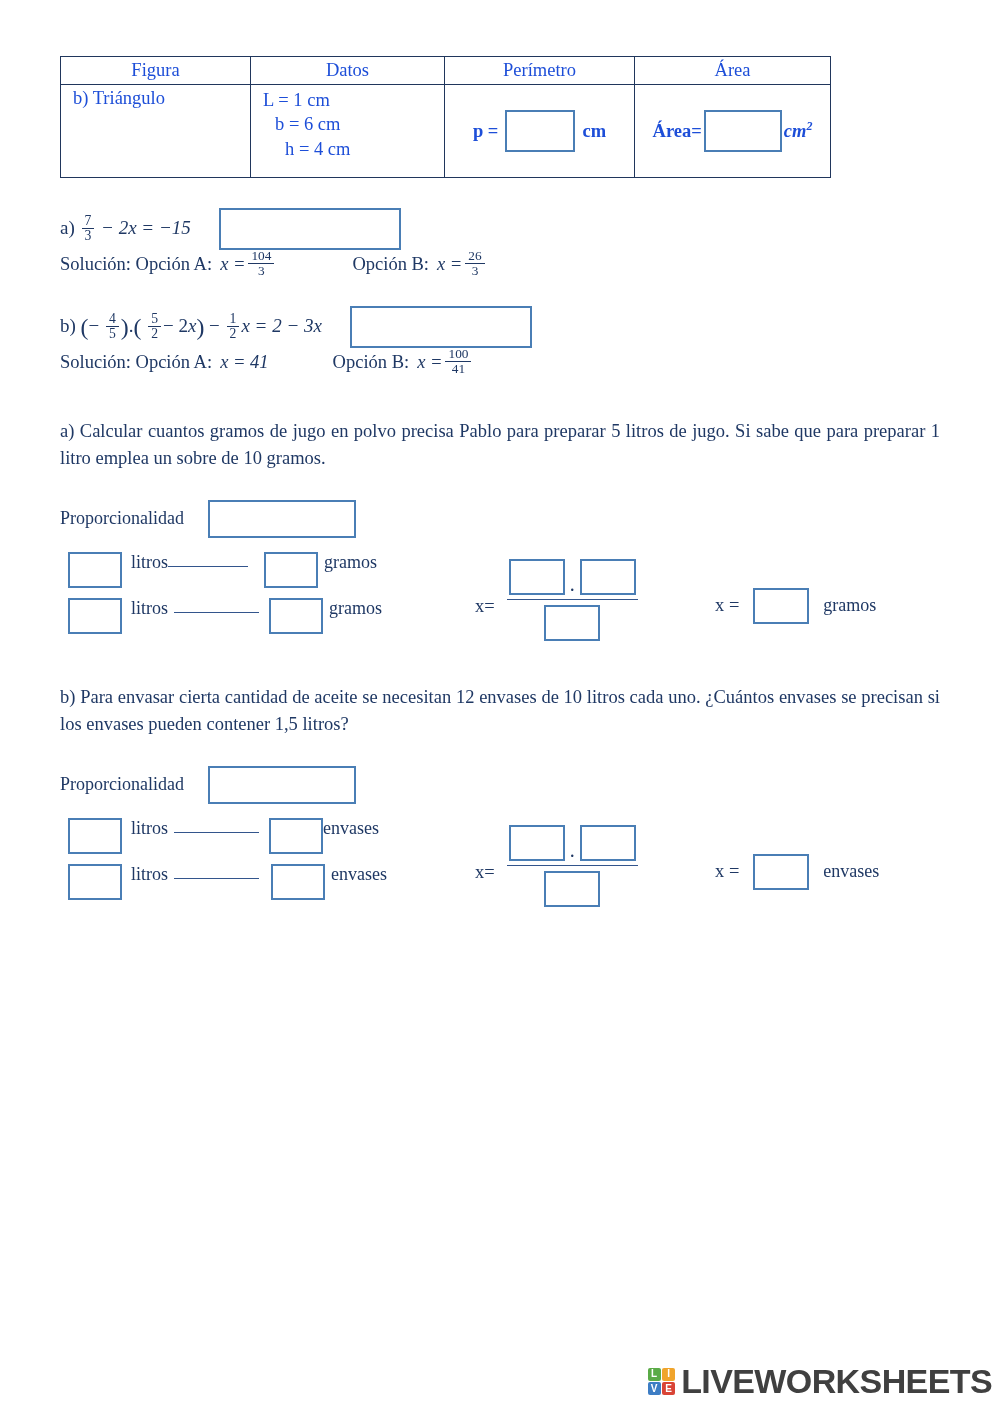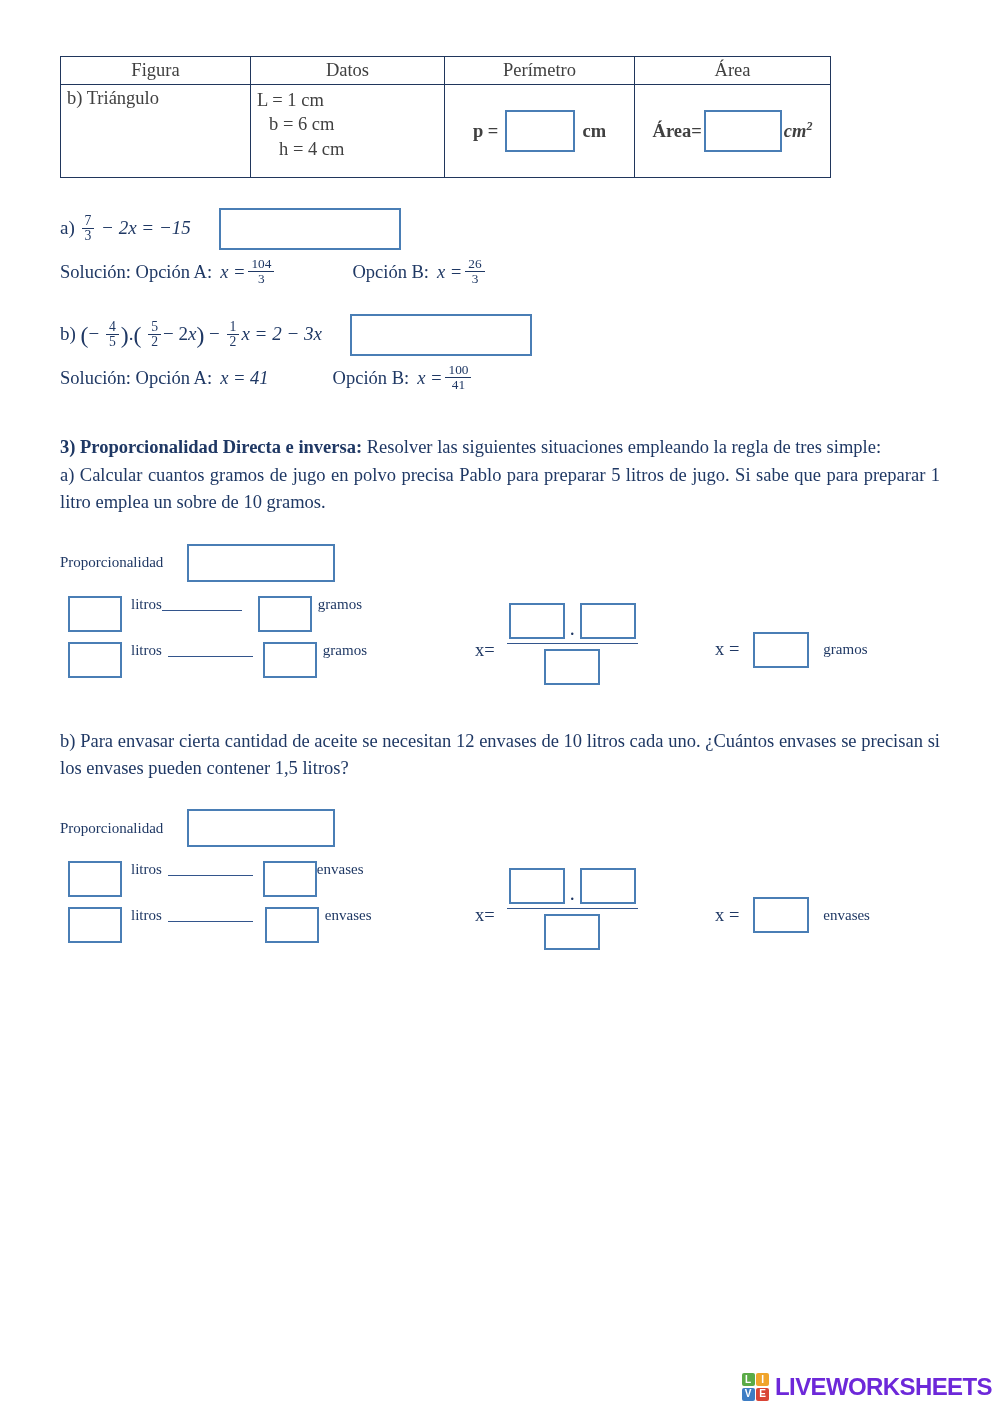--- a/index.html
+++ b/index.html
@@ -41,25 +41,25 @@
 
   
   table.figtable {
     border-collapse: collapse;
     width: 770px;
     margin-top: 4px;
     table-layout: fixed;
   }
   table.figtable td, table.figtable th {
     border: 1.2px solid #20365c;
-    padding: 3px 6px;
+    padding: 3px 12px;
     vertical-align: top;
     font-size: 18.5px;
     font-weight: normal;
-    color: #404040;
+    color: #1d4ed8;
   }
   table.figtable th { text-align: center; height: 26px; }
   .col-fig { width: 190px; }
   .col-dat { width: 194px; }
   .col-per { width: 190px; }
   .col-are { width: 196px; }
   .datarow td { height: 103px; }
   .datarow2 td { height: 93px; }
 
   .datline { line-height: 1.32; }
@@ -97,21 +97,21 @@
     align-items: center;
     font-size: 18.5px;
     gap: 8px;
   }
   .eqrow .mathexp { font-size: 19px; white-space: nowrap; }
   .solrow {
     font-size: 18.5px;
     display: flex;
     align-items: center;
     gap: 1px;
-    margin-top: 8px;
+    margin-top: 0;
   }
   .spacer-a { display: inline-block; width: 74px; }
   .spacer-b { display: inline-block; width: 62px; }
 
   
   .frac {
     display: inline-flex;
     flex-direction: column;
     align-items: center;
     vertical-align: middle;
@@ -146,21 +146,21 @@
 
   .rulerow {
     display: flex;
     align-items: flex-start;
     position: absolute;
     font-size: 18.5px;
   }
   .ru-r1 { top: 0px; left: 8px; }
   .ru-r2 { top: 46px; left: 8px; }
 
-  .lbl { font-size: 15px; }
+  .lbl { font-size: 18px; }
   .ul-line {
     display: inline-block;
     border-bottom: 1.3px solid #33558c;
     height: 15px;
   }
   .ul-s { width: 80px; }
   .ul-m { width: 85px; }
   .gap6 { width: 6px; display:inline-block; }
 
   
@@ -219,22 +219,22 @@
     font-size: 10px;
     font-weight: bold;
     display: flex;
     align-items: center;
     justify-content: center;
     line-height: 1;
   }
   .logo-word {
     font-family: "Liberation Sans", sans-serif;
     font-weight: bold;
-    font-size: 24px;
-    color: #6d28d9;
+    font-size: 34px;
+    color: #404040;
     letter-spacing: -0.6px;
   }
 </style>
 </head>
 <body>
 
 <div class="page">
 
 
 
@@ -340,23 +340,20 @@
       <span class="gap6"></span>
       <span class="it">x =</span>
       <span class="frac frac-plain">
         <span class="num">100</span>
         <span class="den">41</span>
       </span>
     </div>
   </div>
 
   <div class="s3">
-    <p class="para">
-      <span class="b">3) Proporcionalidad Directa e inversa:</span><span> Resolver las siguientes situaciones empleando la regla de tres simple:</span>
-    </p>
     <p class="para"> a) Calcular cuantos gramos de jugo en polvo precisa Pablo para preparar 5 litros de jugo. Si sabe que para preparar 1 litro emplea un sobre de 10 gramos.</p>
 
     <div class="propline">
       <span class="lbl">Proporcionalidad</span>
       <span class="ibox prop"></span>
     </div>
 
     <div class="ruleblock">
 
       <div class="rulerow ru-r1">

